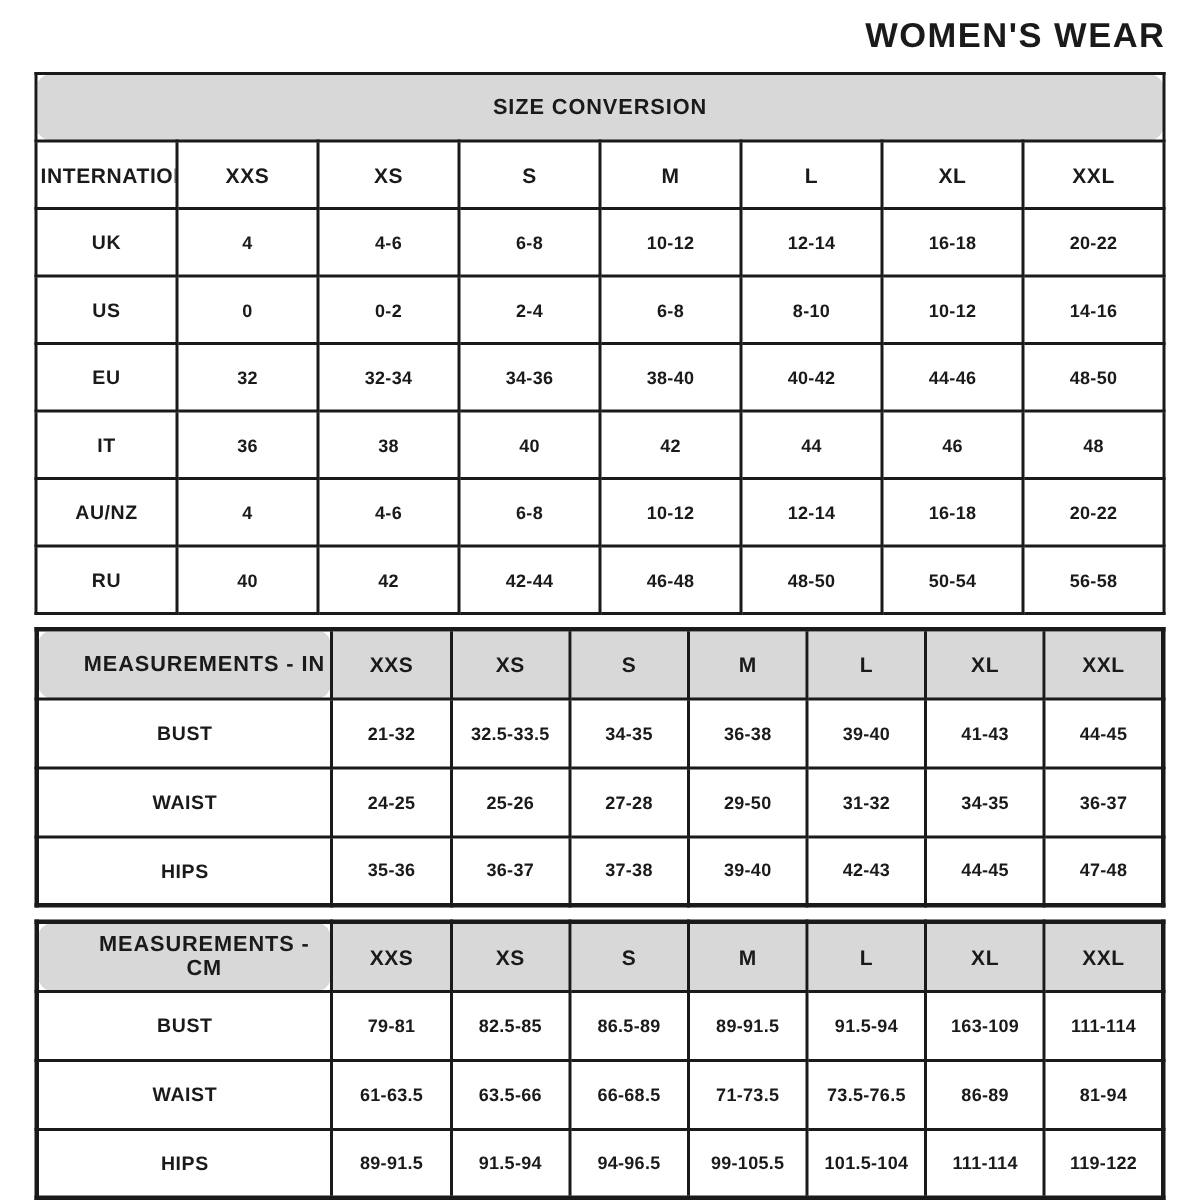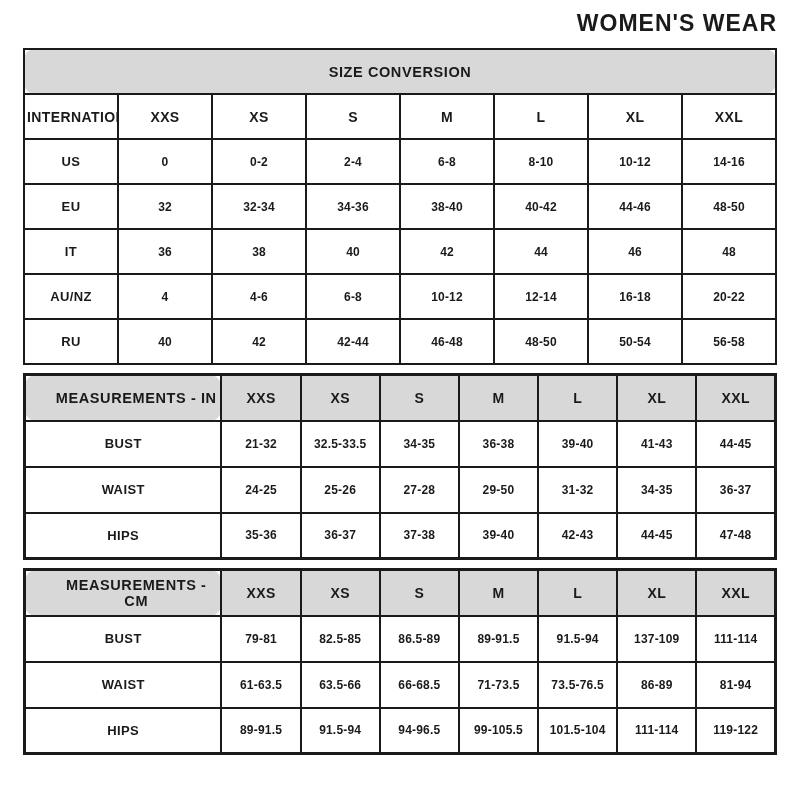--- a/index.html
+++ b/index.html
@@ -82,20 +82,30 @@
     </tr>
     <tr>
       <td class="col-header-cell col-label">INTERNATIONAL</td>
       <td class="col-header-cell">XXS</td>
       <td class="col-header-cell">XS</td>
       <td class="col-header-cell">S</td>
       <td class="col-header-cell">M</td>
       <td class="col-header-cell">L</td>
       <td class="col-header-cell">XL</td>
       <td class="col-header-cell">XXL</td>
+    </tr>
+    <tr>
+      <td class="row-label-cell">UK</td>
+      <td class="value-cell">4</td>
+      <td class="value-cell">4-6</td>
+      <td class="value-cell">6-8</td>
+      <td class="value-cell">10-12</td>
+      <td class="value-cell">12-14</td>
+      <td class="value-cell">16-18</td>
+      <td class="value-cell">20-22</td>
     </tr>
     <tr>
       <td class="row-label-cell">US</td>
       <td class="value-cell">0</td>
       <td class="value-cell">0-2</td>
       <td class="value-cell">2-4</td>
       <td class="value-cell">6-8</td>
       <td class="value-cell">8-10</td>
       <td class="value-cell">10-12</td>
       <td class="value-cell">14-16</td>
@@ -200,21 +210,21 @@
       <td class="col-header-cell gray">XL</td>
       <td class="col-header-cell gray">XXL</td>
     </tr>
     <tr>
       <td class="row-label-cell">BUST</td>
       <td class="value-cell">79-81</td>
       <td class="value-cell">82.5-85</td>
       <td class="value-cell">86.5-89</td>
       <td class="value-cell">89-91.5</td>
       <td class="value-cell">91.5-94</td>
-      <td class="value-cell">137-109</td>
+      <td class="value-cell">163-109</td>
       <td class="value-cell">111-114</td>
     </tr>
     <tr>
       <td class="row-label-cell">WAIST</td>
       <td class="value-cell">61-63.5</td>
       <td class="value-cell">63.5-66</td>
       <td class="value-cell">66-68.5</td>
       <td class="value-cell">71-73.5</td>
       <td class="value-cell">73.5-76.5</td>
       <td class="value-cell">86-89</td>

